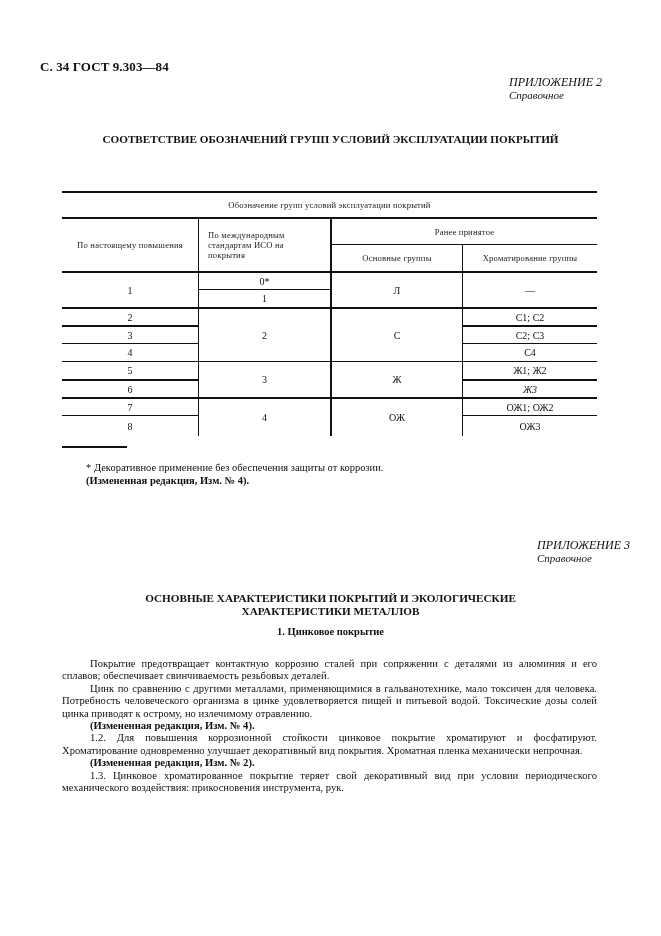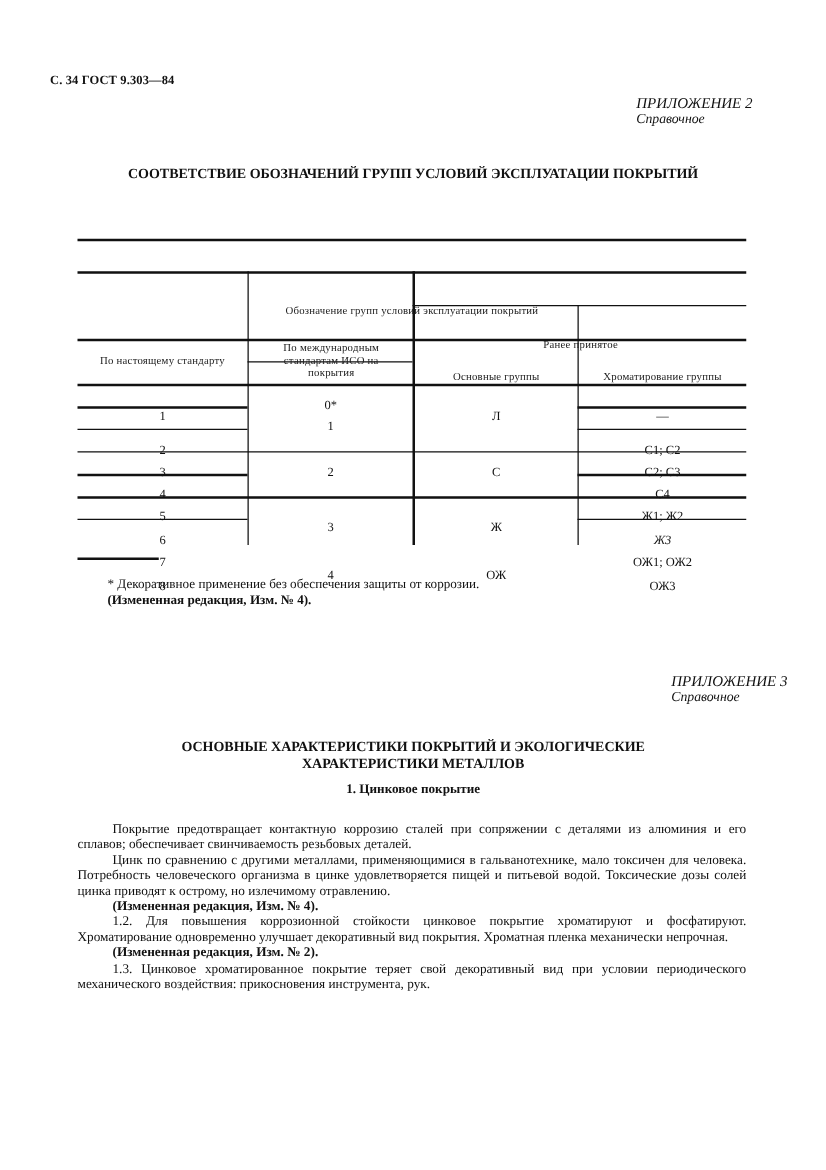--- a/index.html
+++ b/index.html
@@ -1,30 +1,30 @@
 <!DOCTYPE html>
 <html><head>
 <meta charset="utf-8">
 <style>
   html, body { margin: 0; padding: 0; background: #ffffff; }
   body { width: 661px; height: 936px; position: relative; overflow: hidden;
          font-family: "Liberation Serif", "DejaVu Serif", serif; color: #111; }
   .abs { position: absolute; }
-  .page-header { left: 40px; top: 59px; font-weight: bold; font-size: 10px; letter-spacing: 0.1px; }
+  .page-header { left: 40px; top: 59px; font-weight: bold; font-size: 13px; letter-spacing: 0.1px; }
   .appendix { right: 64px; text-align: right; font-style: italic; }
   .appendix .ap-title { font-size: 12px; line-height: 13px; text-align: left; }
   .appendix .ap-sub { font-size: 11px; line-height: 12px; text-align: left; }
   .title { left: 0; width: 661px; text-align: center; font-weight: bold; font-size: 11.2px; line-height: 13px; }
 
   
   .tbl { left: 62px; top: 191px; width: 535px; height: 245px; }
   .hl { position: absolute; background: #111; }
   .vl { position: absolute; background: #111; }
   .cell { position: absolute; display: flex; align-items: center; justify-content: center;
-          text-align: center; font-size: 10px; line-height: 11px; margin-top: 43px; }
+          font-size: 10px; line-height: 11px; }
   .hcell { font-size: 8.6px; line-height: 10px; letter-spacing: 0.2px; color: #222; }
 
   .footnote-rule { left: 62px; top: 446px; width: 65px; height: 2px; background: #111; }
   .footnote { left: 86px; top: 462px; font-size: 10.5px; }
   .amend { font-weight: bold; font-size: 10.5px; }
   .section-heading { left: 0; width: 661px; text-align: center; font-weight: bold; font-size: 10.5px; }
   .para { left: 62px; width: 535px; font-size: 10.6px; line-height: 12.4px; text-align: justify; }
   .para p { margin: 0; text-indent: 28px; }
   .para .bold { font-weight: bold; }
 </style>
@@ -62,21 +62,21 @@
   <div class="hl" style="left:400px; top:188px; width:135px; height:2px;"></div>
   <div class="hl" style="left:0; top:206px; width:535px; height:2px;"></div>
   <div class="hl" style="left:0; top:224px; width:136px; height:1px;"></div>
   <div class="hl" style="left:400px; top:224px; width:135px; height:1px;"></div>
 
   <div class="vl" style="left:136px; top:26px; width:1px; height:219px;"></div>
   <div class="vl" style="left:268px; top:26px; width:2px; height:219px;"></div>
   <div class="vl" style="left:400px; top:53px; width:1px; height:192px;"></div>
 
   <div class="cell hcell" style="left:0; top:2px; width:535px; height:24px;">Обозначение групп условий эксплуатации покрытий</div>
-  <div class="cell hcell" style="left:0; top:28px; width:136px; height:52px;">По настоящему стандарту</div>
+  <div class="cell hcell" style="left:0; top:28px; width:136px; height:52px;">По настоящему повышения</div>
   <div class="cell hcell" style="left:270px; top:28px; width:265px; height:25px;">Ранее принятое</div>
   <div class="cell hcell" style="left:146px; top:28px; width:114px; height:52px;">По международным стандартам ИСО на покрытия</div>
   <div class="cell hcell" style="left:270px; top:54px; width:130px; height:26px;">Основные группы</div>
   <div class="cell hcell" style="left:401px; top:54px; width:134px; height:26px;">Хроматирование группы</div>
 
   <div class="cell" style="left:0; top:82px; width:136px; height:34px;">1</div>
   <div class="cell" style="left:0; top:118px; width:136px; height:16px;">2</div>
   <div class="cell" style="left:0; top:136px; width:136px; height:16px;">3</div>
   <div class="cell" style="left:0; top:153px; width:136px; height:17px;">4</div>
   <div class="cell" style="left:0; top:171px; width:136px; height:17px;">5</div>

